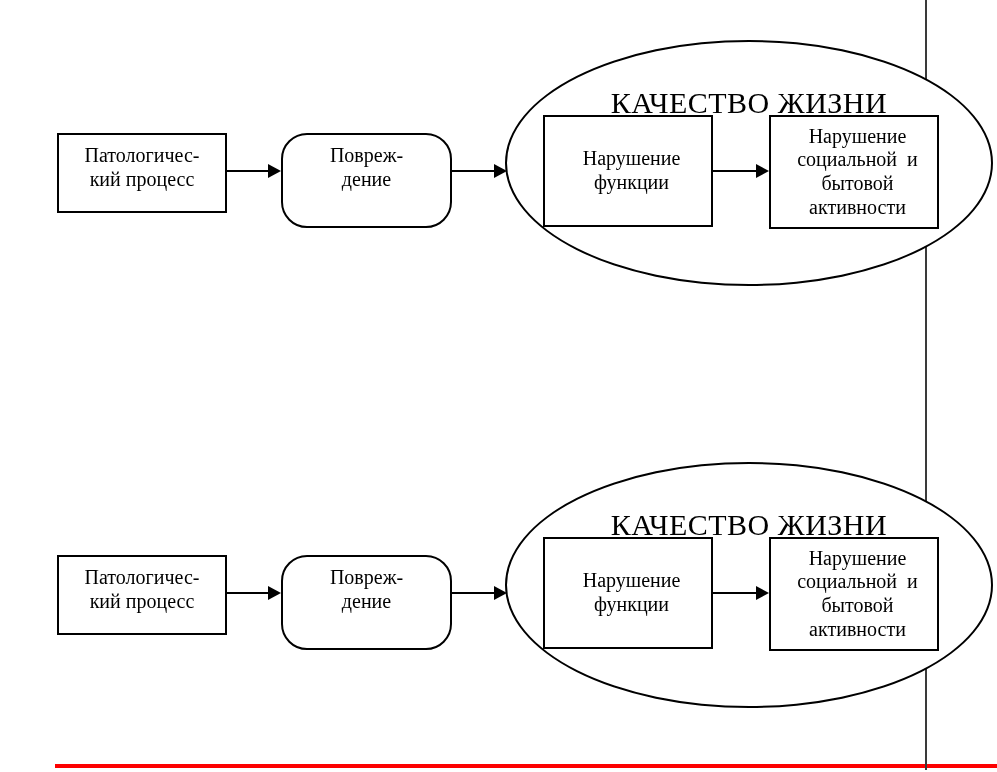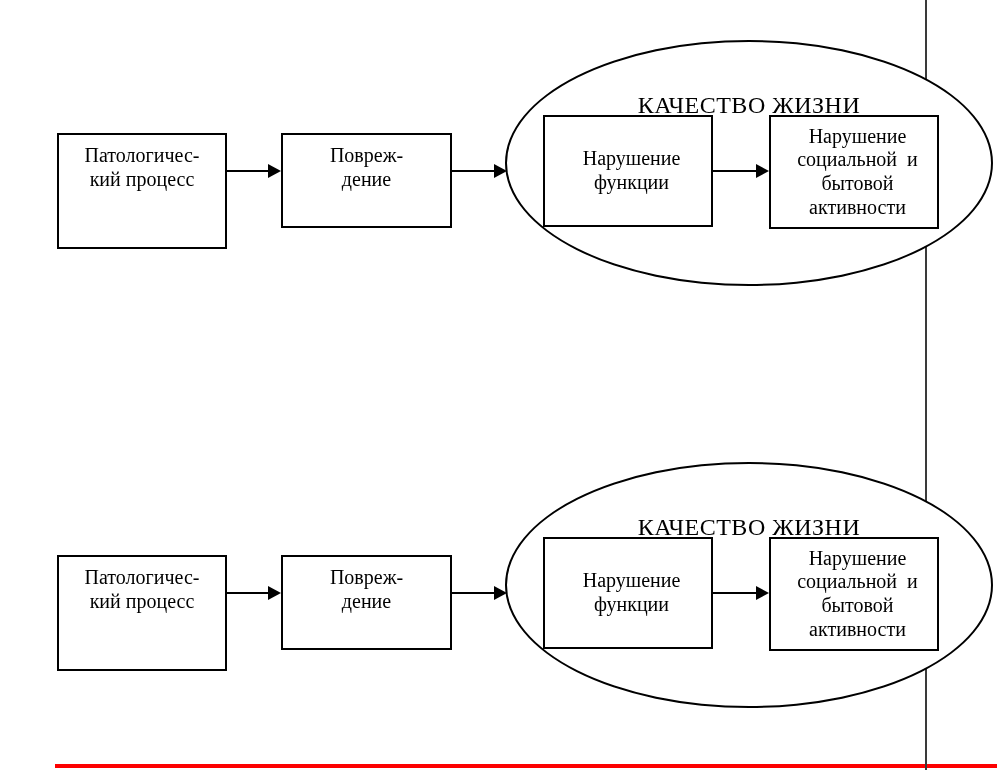--- a/index.html
+++ b/index.html
@@ -36,36 +36,36 @@
     position: absolute;
     box-sizing: border-box;
     border: 2px solid #000;
     background: #fff;
     text-align: center;
     font-size: 20px;
     line-height: 1.18;
   }
   .box .txt { white-space: pre-wrap; display: inline-block; }
 
-  .outer1 { left: 57px;  top: 133px; width: 170px; height: 116px; padding-top: 9px; }
-  .outer2 { left: 281px; top: 133px; width: 171px; height: 95px; padding-top: 9px; }
+  .outer1 { left: 57px;  top: 133px; width: 170px; height: 80px; padding-top: 9px; }
+  .outer2 { left: 281px; top: 133px; width: 171px; height: 95px; padding-top: 9px; border-radius: 26px; }
 
   .ellipse {
     position: absolute;
     left: 505px; top: 40px; width: 488px; height: 246px;
     box-sizing: border-box;
     border: 2px solid #000;
     border-radius: 50%;
     background: #fff;
   }
   .qol-title {
     position: absolute;
-    left: 505px; top: 92px; width: 488px;
+    left: 505px; top: 86px; width: 488px;
     text-align: center;
-    font-size: 24px;
+    font-size: 30px;
     letter-spacing: 0.5px;
   }
 
   .inner1 { left: 543px; top: 115px; width: 170px; height: 112px; }
   .inner2 { left: 769px; top: 115px; width: 170px; height: 114px; }
   .inner1, .inner2 { display: flex; align-items: center; justify-content: center; padding-left: 7px; }
 
   
   .arrow { position: absolute; height: 14px; }
   .arrow::before {

